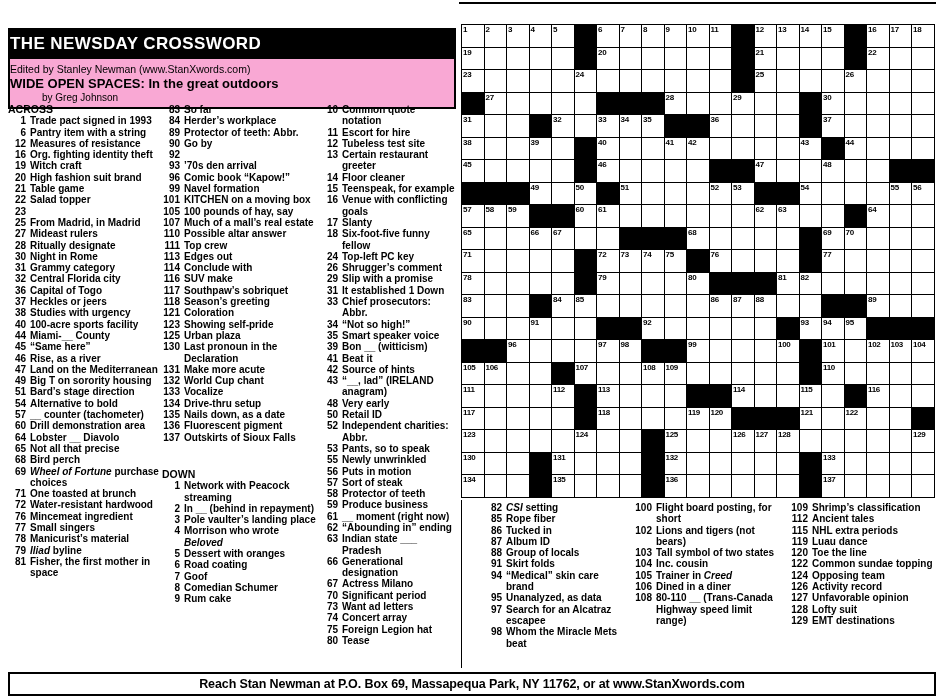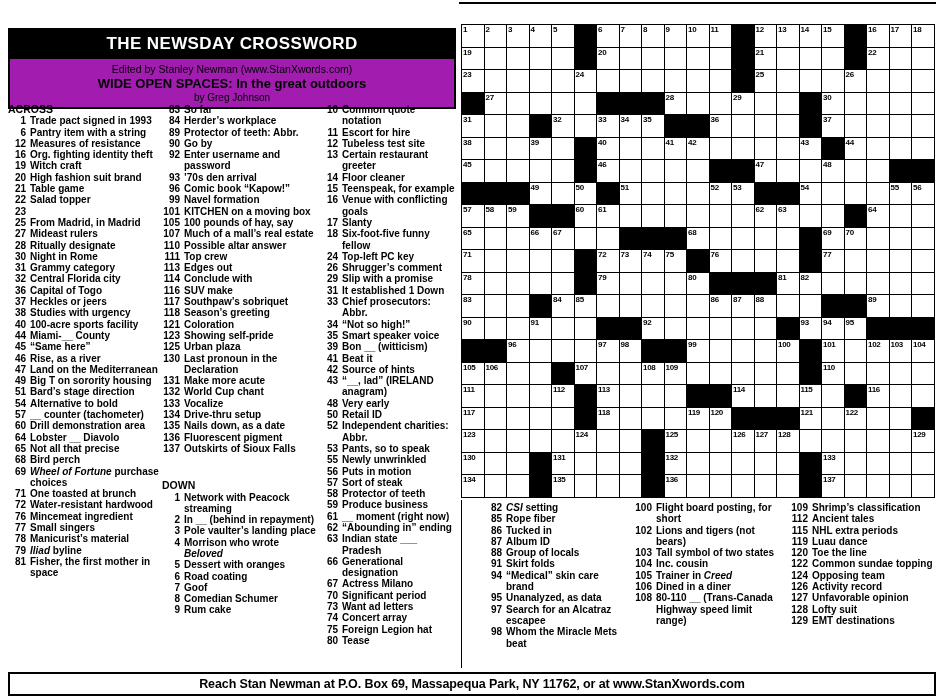--- a/index.html
+++ b/index.html
@@ -1,25 +1,25 @@
 <!DOCTYPE html>
 <html><head>
 <meta charset="utf-8">
 <style>
   html,body{margin:0;padding:0;}
   body{
     width:944px;height:700px;position:relative;background:#fff;color:#000;
     font-family:"Liberation Sans",sans-serif;overflow:hidden;
   }
   
-  .masthead{position:absolute;left:8px;top:28px;width:444px;border:2px solid #000;background:#a21caf;text-align:center;}
+  .masthead{position:absolute;left:8px;top:28px;width:444px;border:2px solid #000;background:#f9a8d4;text-align:left;}
   .mast-bar{background:#000;color:#fff;font-weight:bold;font-size:17px;letter-spacing:.4px;padding:4px 0 5px;}
   .mast-edited{font-size:10.5px;margin-top:4px;}
   .mast-theme{font-weight:bold;font-size:13px;margin-top:1px;}
-  .mast-byline{font-size:10px;margin:1px 0 4px;}
+  .mast-byline{font-size:10px;margin:1px 0 4px;padding-left:32px;}
   
   .top-rule{position:absolute;left:459px;top:2px;width:477px;height:2px;background:#000;}
   .grid-header{position:absolute;left:463px;top:7px;width:472px;display:flex;align-items:baseline;font-weight:bold;font-size:8px;letter-spacing:.2px;}
   .grid-header .site{margin-left:auto;}
   .grid-header .date{font-size:11.5px;margin-left:16px;letter-spacing:0;margin-top:24px;}
   
   .grid{position:absolute;left:461px;top:24px;display:grid;grid-template-columns:repeat(21,21.5px);grid-auto-rows:21.5px;gap:1px;background:#000;border:1px solid #000;}
   .cell{background:#fff;position:relative;}
   .cell.blk{background:#000;}
   .num{position:absolute;top:0;left:1px;font-size:8px;font-weight:bold;line-height:9px;letter-spacing:-.3px;}
@@ -948,21 +948,20 @@
     <div class="clue">
       <span class="cn">89</span>
       <span class="ct">Protector of teeth: Abbr.</span>
     </div>
     <div class="clue">
       <span class="cn">90</span>
       <span class="ct">Go by</span>
     </div>
     <div class="clue">
       <span class="cn">92</span>
-      <span class="ct">Enter username and password</span>
     </div>
     <div class="clue">
       <span class="cn">93</span>
       <span class="ct">’70s den arrival</span>
     </div>
     <div class="clue">
       <span class="cn">96</span>
       <span class="ct">Comic book “Kapow!”</span>
     </div>
     <div class="clue">

